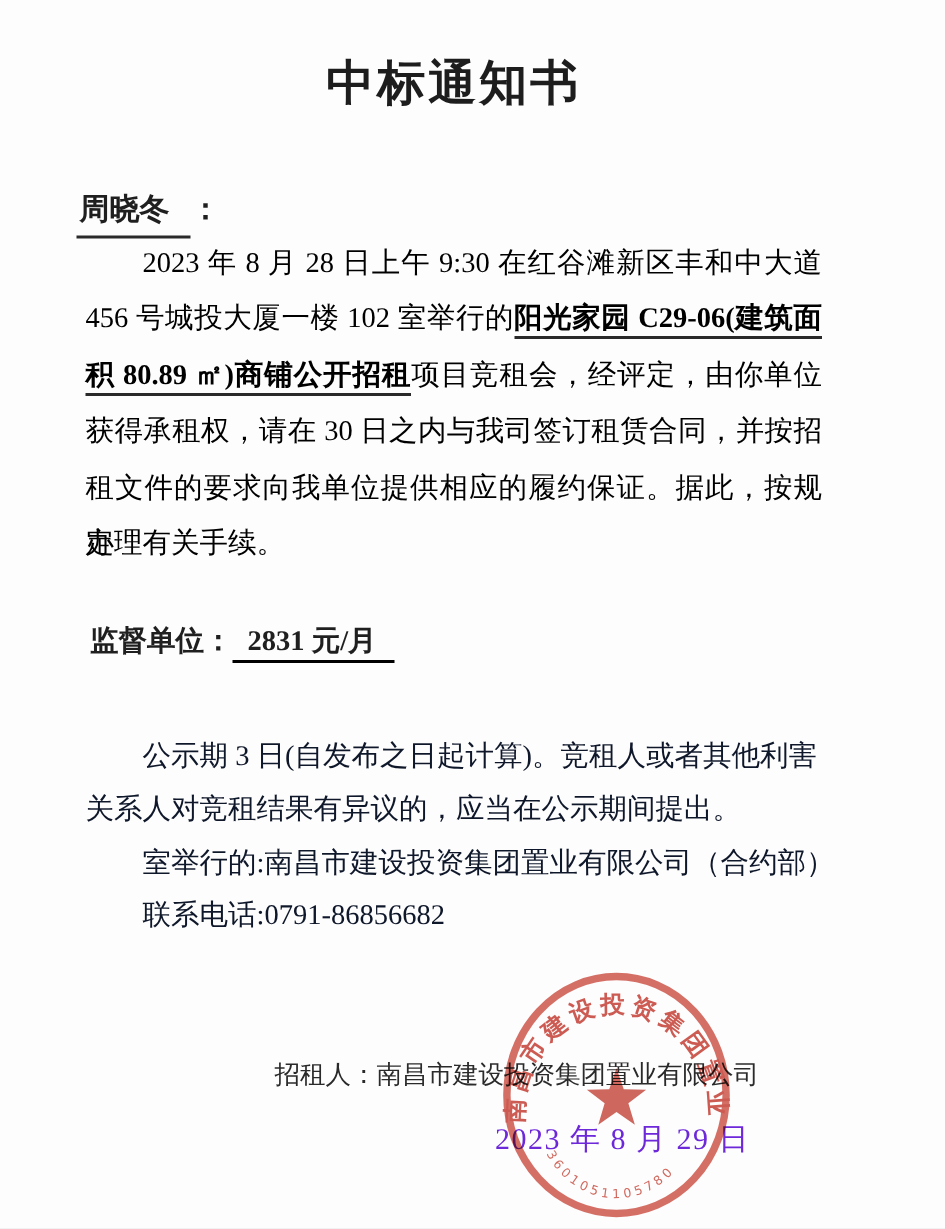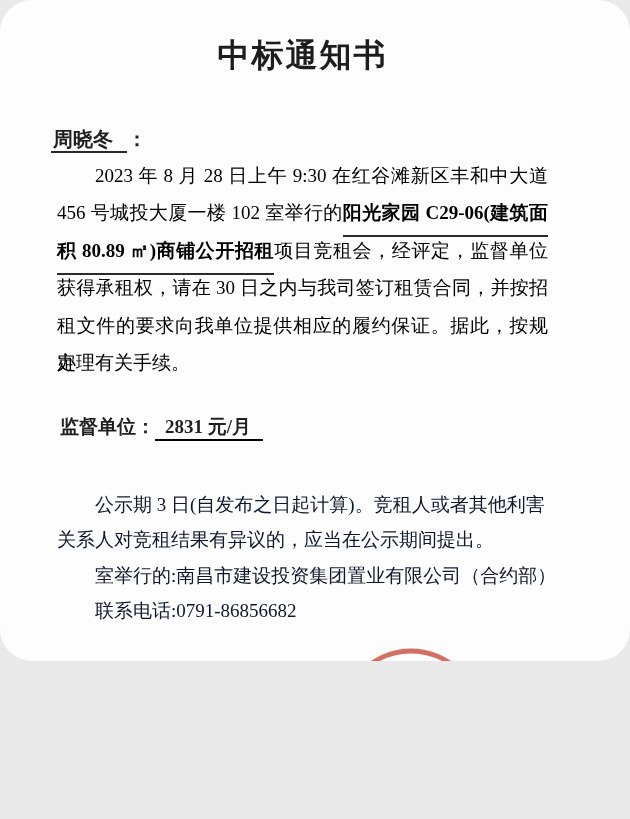--- a/index.html
+++ b/index.html
@@ -1,45 +1,44 @@
 <!DOCTYPE html>
 <html><head>
 <meta charset="utf-8">
 <style>
   html,body{margin:0;padding:0;background:#e9e9e9;}
   .page{
     position:relative;
-    width:630px;height:661px;
+    width:630px;height:819px;
     margin:0 auto;
     background:#fdfdfd;
     overflow:hidden;
     font-family:"Liberation Serif","DejaVu Serif",serif;
     color:#2b2b2b;
-    border-radius:32px;
   }
   .content{position:absolute;left:57px;top:0;width:491px;}
 
   .doc-title{
     position:absolute;left:0;top:34px;width:491px;
     margin:0;text-align:center;
     font-size:32px;font-weight:700;letter-spacing:2px;color:#1d1d1d;
   }
 
   .salutation{
     position:absolute;left:-6px;top:126px;
     font-size:20px;font-weight:700;color:#1f1f1f;white-space:nowrap;
   }
-  .salutation .uname{border-bottom:2px solid #2a2a2a;padding:0 14px 1px 2px;}
+  .salutation .uname{border-bottom:2px solid #2a2a2a;padding:0 14px 6px 2px;}
 
   .para1{position:absolute;left:0;top:157px;width:491px;
     font-size:19px;line-height:37.4px;color:#000000;}
   .para1 .line{height:37.4px;}
   .para1 .line.fill{text-align:justify;text-align-last:justify;}
   .para1 .line.ind{text-indent:38px;}
-  .seg-em{font-weight:700;border-bottom:2px solid #2a2a2a;padding-bottom:12px;margin-top:18px;}
+  .seg-em{font-weight:700;border-bottom:2px solid #2a2a2a;padding-bottom:1px;margin-top:18px;}
 
   .result-row{
     position:absolute;left:3px;top:414px;
     font-size:19px;font-weight:700;color:#1f1f1f;white-space:nowrap;
   }
   .result-value{border-bottom:2px solid #000000;padding:0 12px 2px 10px;}
 
   .para2{position:absolute;left:0;top:487px;width:520px;
     font-size:19px;line-height:35.4px;color:#0f172a;}
   .para2 .line{height:35.4px;white-space:nowrap;}
@@ -74,21 +73,21 @@
 
     <h1 class="doc-title">中标通知书</h1>
 
     <div class="salutation">
       <span class="uname">周晓冬</span><span>：</span>
     </div>
 
     <div class="para1">
       <div class="line fill ind"><span class="seg-pre">2023 年 8 月 28 日上午 9:30 在红谷滩新区丰和中大道</span><span class="seg-em"></span><span class="seg-post"></span></div>
       <div class="line fill"><span class="seg-pre">456 号城投大厦一楼 102 室举行的</span><span class="seg-em">阳光家园 C29-06(建筑面</span><span class="seg-post"></span></div>
-      <div class="line fill"><span class="seg-pre"></span><span class="seg-em">积 80.89 ㎡)商铺公开招租</span><span class="seg-post">项目竞租会，经评定，监督单位</span></div>
+      <div class="line fill"><span class="seg-pre"></span><span class="seg-em">积 80.89 ㎡)商铺公开招租</span><span class="seg-post">项目竞租会，经评定，由你单位</span></div>
       <div class="line fill"><span class="seg-pre">获得承租权，请在 30 日之内与我司签订租赁合同，并按招</span><span class="seg-em"></span><span class="seg-post"></span></div>
       <div class="line fill"><span class="seg-pre">租文件的要求向我单位提供相应的履约保证。据此，按规定</span><span class="seg-em"></span><span class="seg-post"></span></div>
       <div class="line"><span class="seg-pre">办理有关手续。</span><span class="seg-em"></span><span class="seg-post"></span></div>
     </div>
 
     <div class="result-row">
       <span>监督单位：</span><span class="result-value">2831 元/月</span>
     </div>
 
     <div class="para2">

